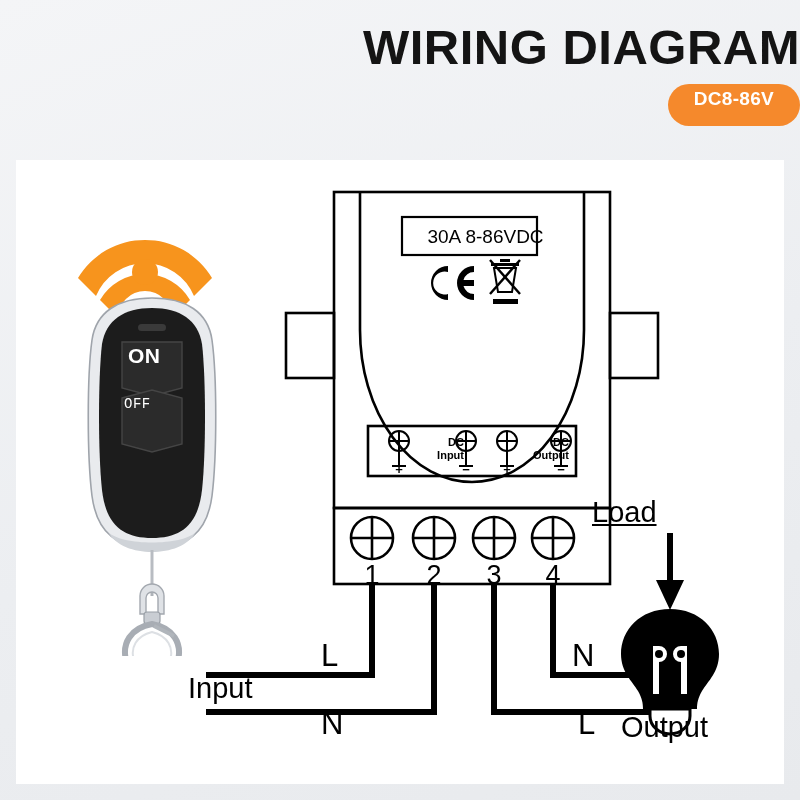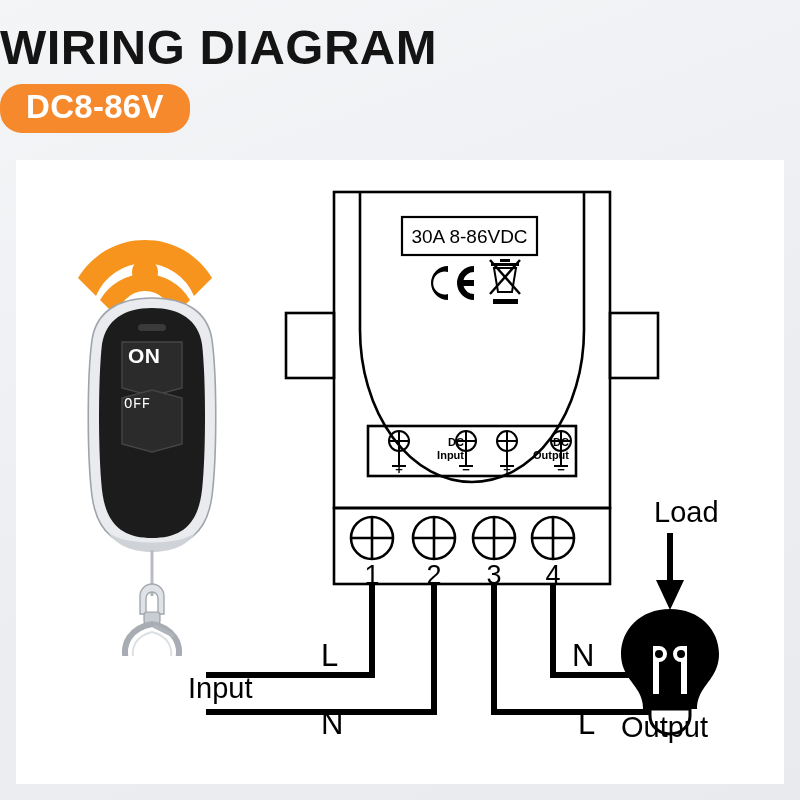--- a/index.html
+++ b/index.html
@@ -22,40 +22,40 @@
 
   
   .header {
     position: absolute;
     left: 0;
     top: 0;
     width: 800px;
     height: 160px;
     display: flex;
     flex-direction: column;
-    align-items: flex-start;
+    align-items: flex-end;
     justify-content: flex-start;
   }
   .title {
     margin-top: 22px;
     font-size: 49px;
     font-weight: bold;
     letter-spacing: 0.5px;
     color: #141414;
     font-family: "Liberation Sans", sans-serif;
     line-height: 1.05;
     white-space: nowrap;
   }
   .badge {
     margin-top: 11px;
     background: #f5892c;
     color: #ffffff;
-    font-size: 33px;
+    font-size: 19px;
     font-weight: bold;
-    padding: 5px 26px 7px 26px;
+    padding: 5px 26px 16px 26px;
     border-radius: 22px;
     letter-spacing: 0.3px;
     line-height: 1.1;
   }
 
   
   .panel {
     position: absolute;
     left: 16px;
     top: 160px;
@@ -98,32 +98,33 @@
     font-family: "Liberation Sans", sans-serif;
     white-space: nowrap;
     line-height: 1;
   }
   .lbl-input  { left: 172px; top: 514px; font-size: 29px; }
   .lbl-output { left: 605px; top: 553px; font-size: 29px; }
   .lbl-L1     { left: 305px; top: 480px; font-size: 31px; }
   .lbl-N1     { left: 305px; top: 548px; font-size: 31px; }
   .lbl-N2     { left: 556px; top: 480px; font-size: 31px; }
   .lbl-L2     { left: 562px; top: 548px; font-size: 31px; }
-  .lbl-load   { left: 638px; top: 338px; font-size: 29px; }
+  .lbl-load   { left: 576px; top: 338px; font-size: 29px; text-decoration: underline; }
 
   .lbl-rating {
     position: absolute;
     left: 386px;
     top: 66px;
     width: 135px;
     text-align: center;
     font-size: 19px;
     color: #000;
     font-family: "Liberation Sans", sans-serif;
     white-space: nowrap;
+    padding-left: 16px;
   }
   .term-num {
     position: absolute;
     font-size: 27px;
     color: #000;
     font-family: "Liberation Sans", sans-serif;
     text-align: center;
     width: 22px;
   }
   .strip-text {

